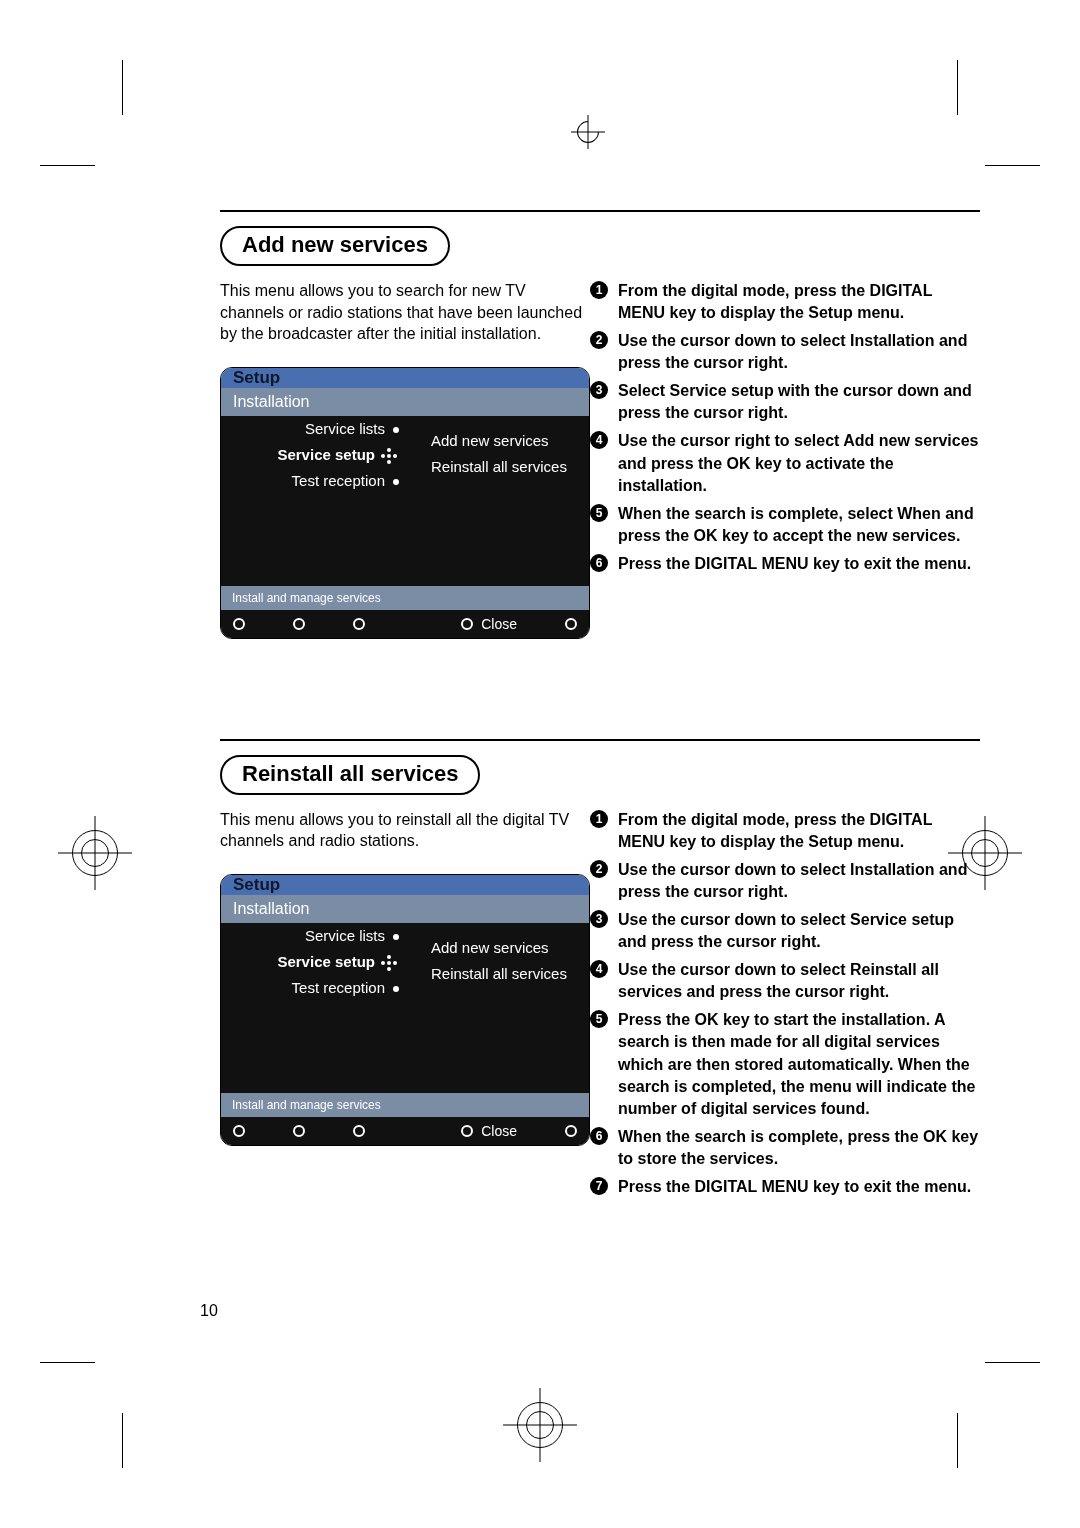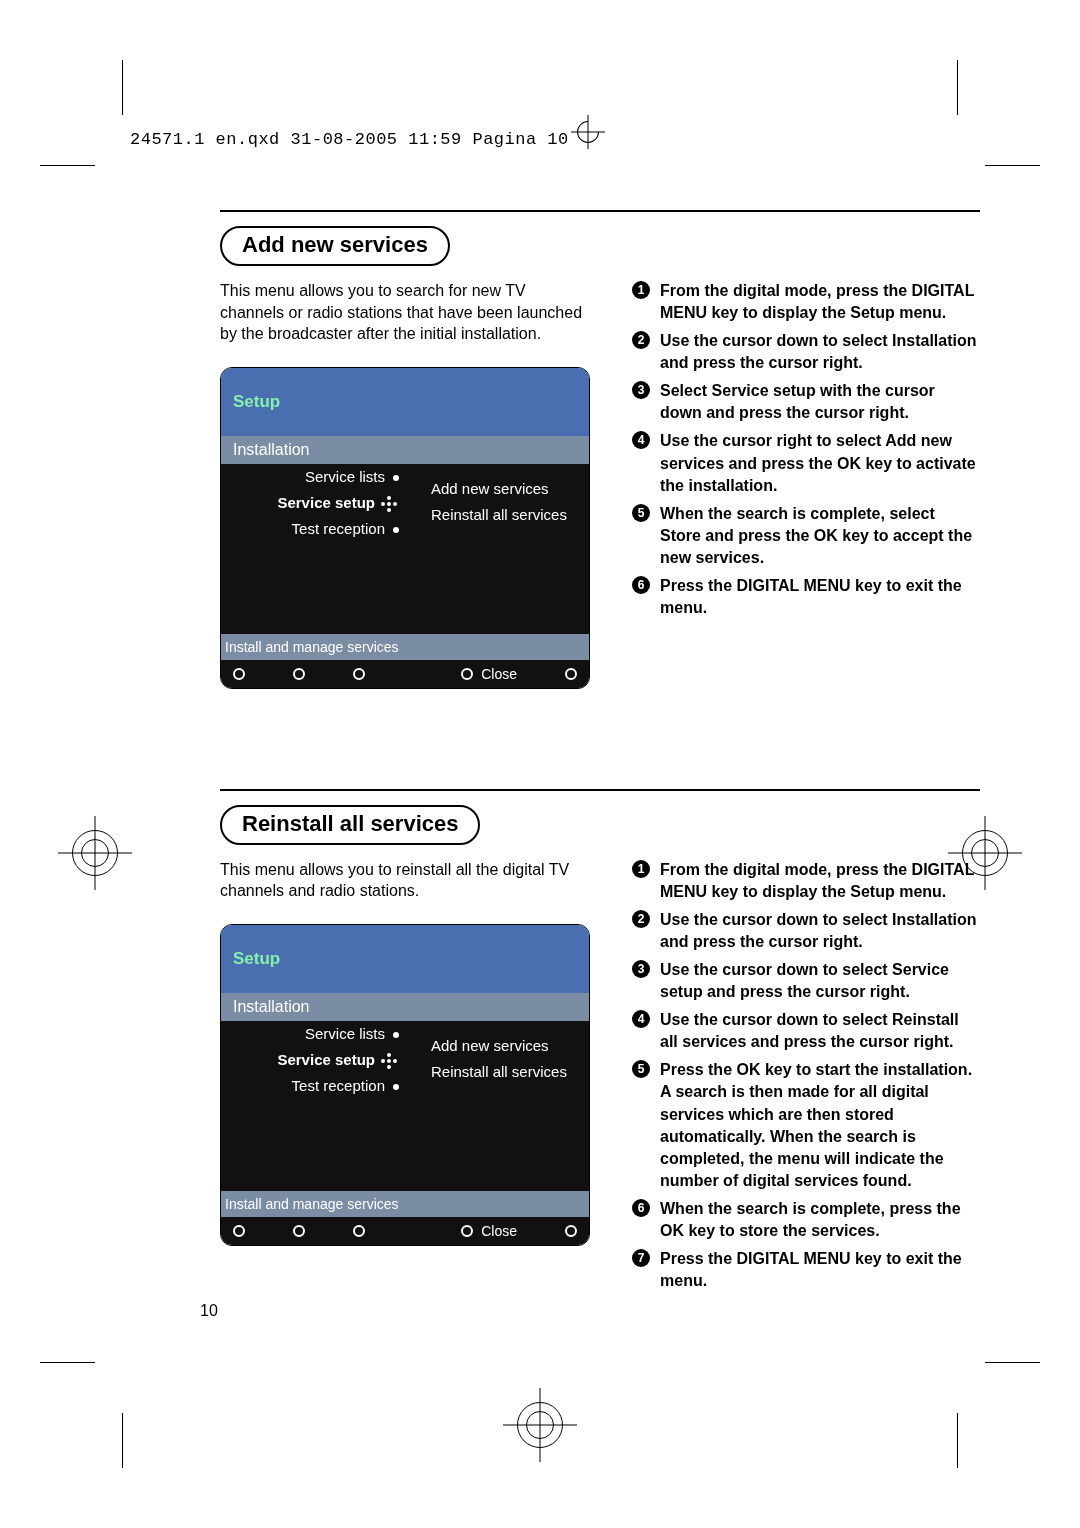--- a/index.html
+++ b/index.html
@@ -22,39 +22,39 @@
   .header-mark .hm-h { position: absolute; top: 50%; left: 0; right: 0; height: 1px; background: #000; transform: translateY(-50%); }
   .header-mark .hm-c { position: absolute; left: 6px; right: 6px; top: 6px; bottom: 6px; border: 1px solid #000; border-radius: 50%; border-top-color: transparent; transform: rotate(45deg); }
 
   .content { position: absolute; left: 200px; top: 210px; width: 760px; margin-left: 20px; }
 
   .topline { border-top: 2px solid #000; }
 
   .section-header { margin-top: 14px; margin-bottom: 14px; }
   .pill { display: inline-block; border: 2px solid #000; border-radius: 22px; padding: 4px 20px 6px; font-size: 22px; font-weight: 700; }
 
-  .cols { display: flex; gap: 42px; }
+  .cols { display: flex; }
   .col-l { width: 370px; }
   .col-r { flex: 1; }
 
   .intro { font-size: 16px; line-height: 1.35; margin-bottom: 22px; }
 
   
   .setupbox { width: 370px; border: 1px solid #000; border-radius: 12px; overflow: hidden; font-size: 15px; }
-  .sb-title { background: #4a6fb0; color: #86efac; font-weight: 700; padding: 24px 12px; font-size: 17px; }
+  .sb-title { background: #4a6fb0; color: #0f172a; font-weight: 700; padding: 0 12px; font-size: 17px; }
   .sb-sub   { background: #7b8da5; color: #fff; padding: 5px 12px; font-size: 16px; }
   .sb-body  { background: #111; color: #fff; height: 170px; position: relative; }
   .sb-left  { position: absolute; left: 0; top: 0; width: 186px; text-align: right; line-height: 26px; }
   .sb-right { position: absolute; left: 210px; top: 12px; line-height: 26px; }
   .sb-left .row { padding-right: 8px; }
   .sb-left .row.sel { font-weight: 700; }
   .dot { display: inline-block; width: 6px; height: 6px; background: #fff; border-radius: 50%; margin-left: 8px; vertical-align: middle; }
   .navdots { display: inline-block; vertical-align: middle; margin-left: 4px; }
   .navdots svg { display: block; }
-  .sb-foot1 { background: #7b8da5; color: #fff; padding: 5px 4px; font-size: 14px; }
+  .sb-foot1 { background: #7b8da5; color: #fff; padding: 5px 11px; font-size: 12px; }
   .sb-foot2 { background: #111; color: #fff; padding: 6px 12px; display: flex; align-items: center; gap: 48px; font-size: 14px; }
   .btn-ring { width: 12px; height: 12px; border: 2px solid #fff; border-radius: 50%; flex: 0 0 auto; }
   .sb-foot2 .spacer { flex: 1; }
   .sb-foot2 .close { display: flex; align-items: center; gap: 8px; }
 
   
   ol.steps { list-style: none; counter-reset: s; font-size: 16px; line-height: 1.38; }
   ol.steps li { counter-increment: s; position: relative; padding-left: 28px; margin-bottom: 6px; }
   ol.steps li::before { content: counter(s); position: absolute; left: 0; top: 1px; width: 18px; height: 18px; background: #000; color: #fff; border-radius: 50%; font-size: 12px; font-weight: 700; text-align: center; line-height: 18px; }
   ol.steps li, ol.steps li * { font-weight: 700; }
@@ -89,21 +89,20 @@
       <div class="hl"></div>
       <div class="vl"></div>
     </div>
   <div class="reg" style="left:517px; bottom:80px;">
       <div class="c1"></div>
       <div class="c2"></div>
       <div class="hl"></div>
       <div class="vl"></div>
     </div>
 
-  <div class="header-line">24571.1 en.qxd  31-08-2005  11:59  Pagina 10</div>
   <div class="header-mark">
       <div class="hm-v"></div>
       <div class="hm-h"></div>
       <div class="hm-c"></div>
     </div>
 
   <div class="content">
     <div class="topline"></div>
 
     <div class="section-header">
@@ -145,21 +144,21 @@
             <div class="btn-ring"></div>
           </div>
         </div>
       </div>
       <div class="col-r">
         <ol class="steps" id="steps-0">
             <li>From the digital mode, press the <span class="b">DIGITAL MENU</span> key to display the Setup menu.</li>
             <li>Use the cursor down to select <span class="b">Installation</span> and press the cursor right.</li>
             <li>Select <span class="b">Service setup</span> with the cursor down and press the cursor right.</li>
             <li>Use the cursor right to select <span class="b">Add new services</span> and press the <span class="b">OK</span> key to activate the installation.</li>
-            <li>When the search is complete, select <span class="b">Store</span> and press the <span class="b">OK</span> key to accept the new services.</li>
+            <li>When the search is complete, select <span class="b">When</span> and press the <span class="b">OK</span> key to accept the new services.</li>
             <li>Press the <span class="b">DIGITAL MENU</span> key to exit the menu.</li>
           </ol>
       </div>
     </div>
 
     <div style="height:100px"></div>
     <div class="topline"></div>
 
     <div class="section-header">
       <span class="pill">Reinstall all services</span>

